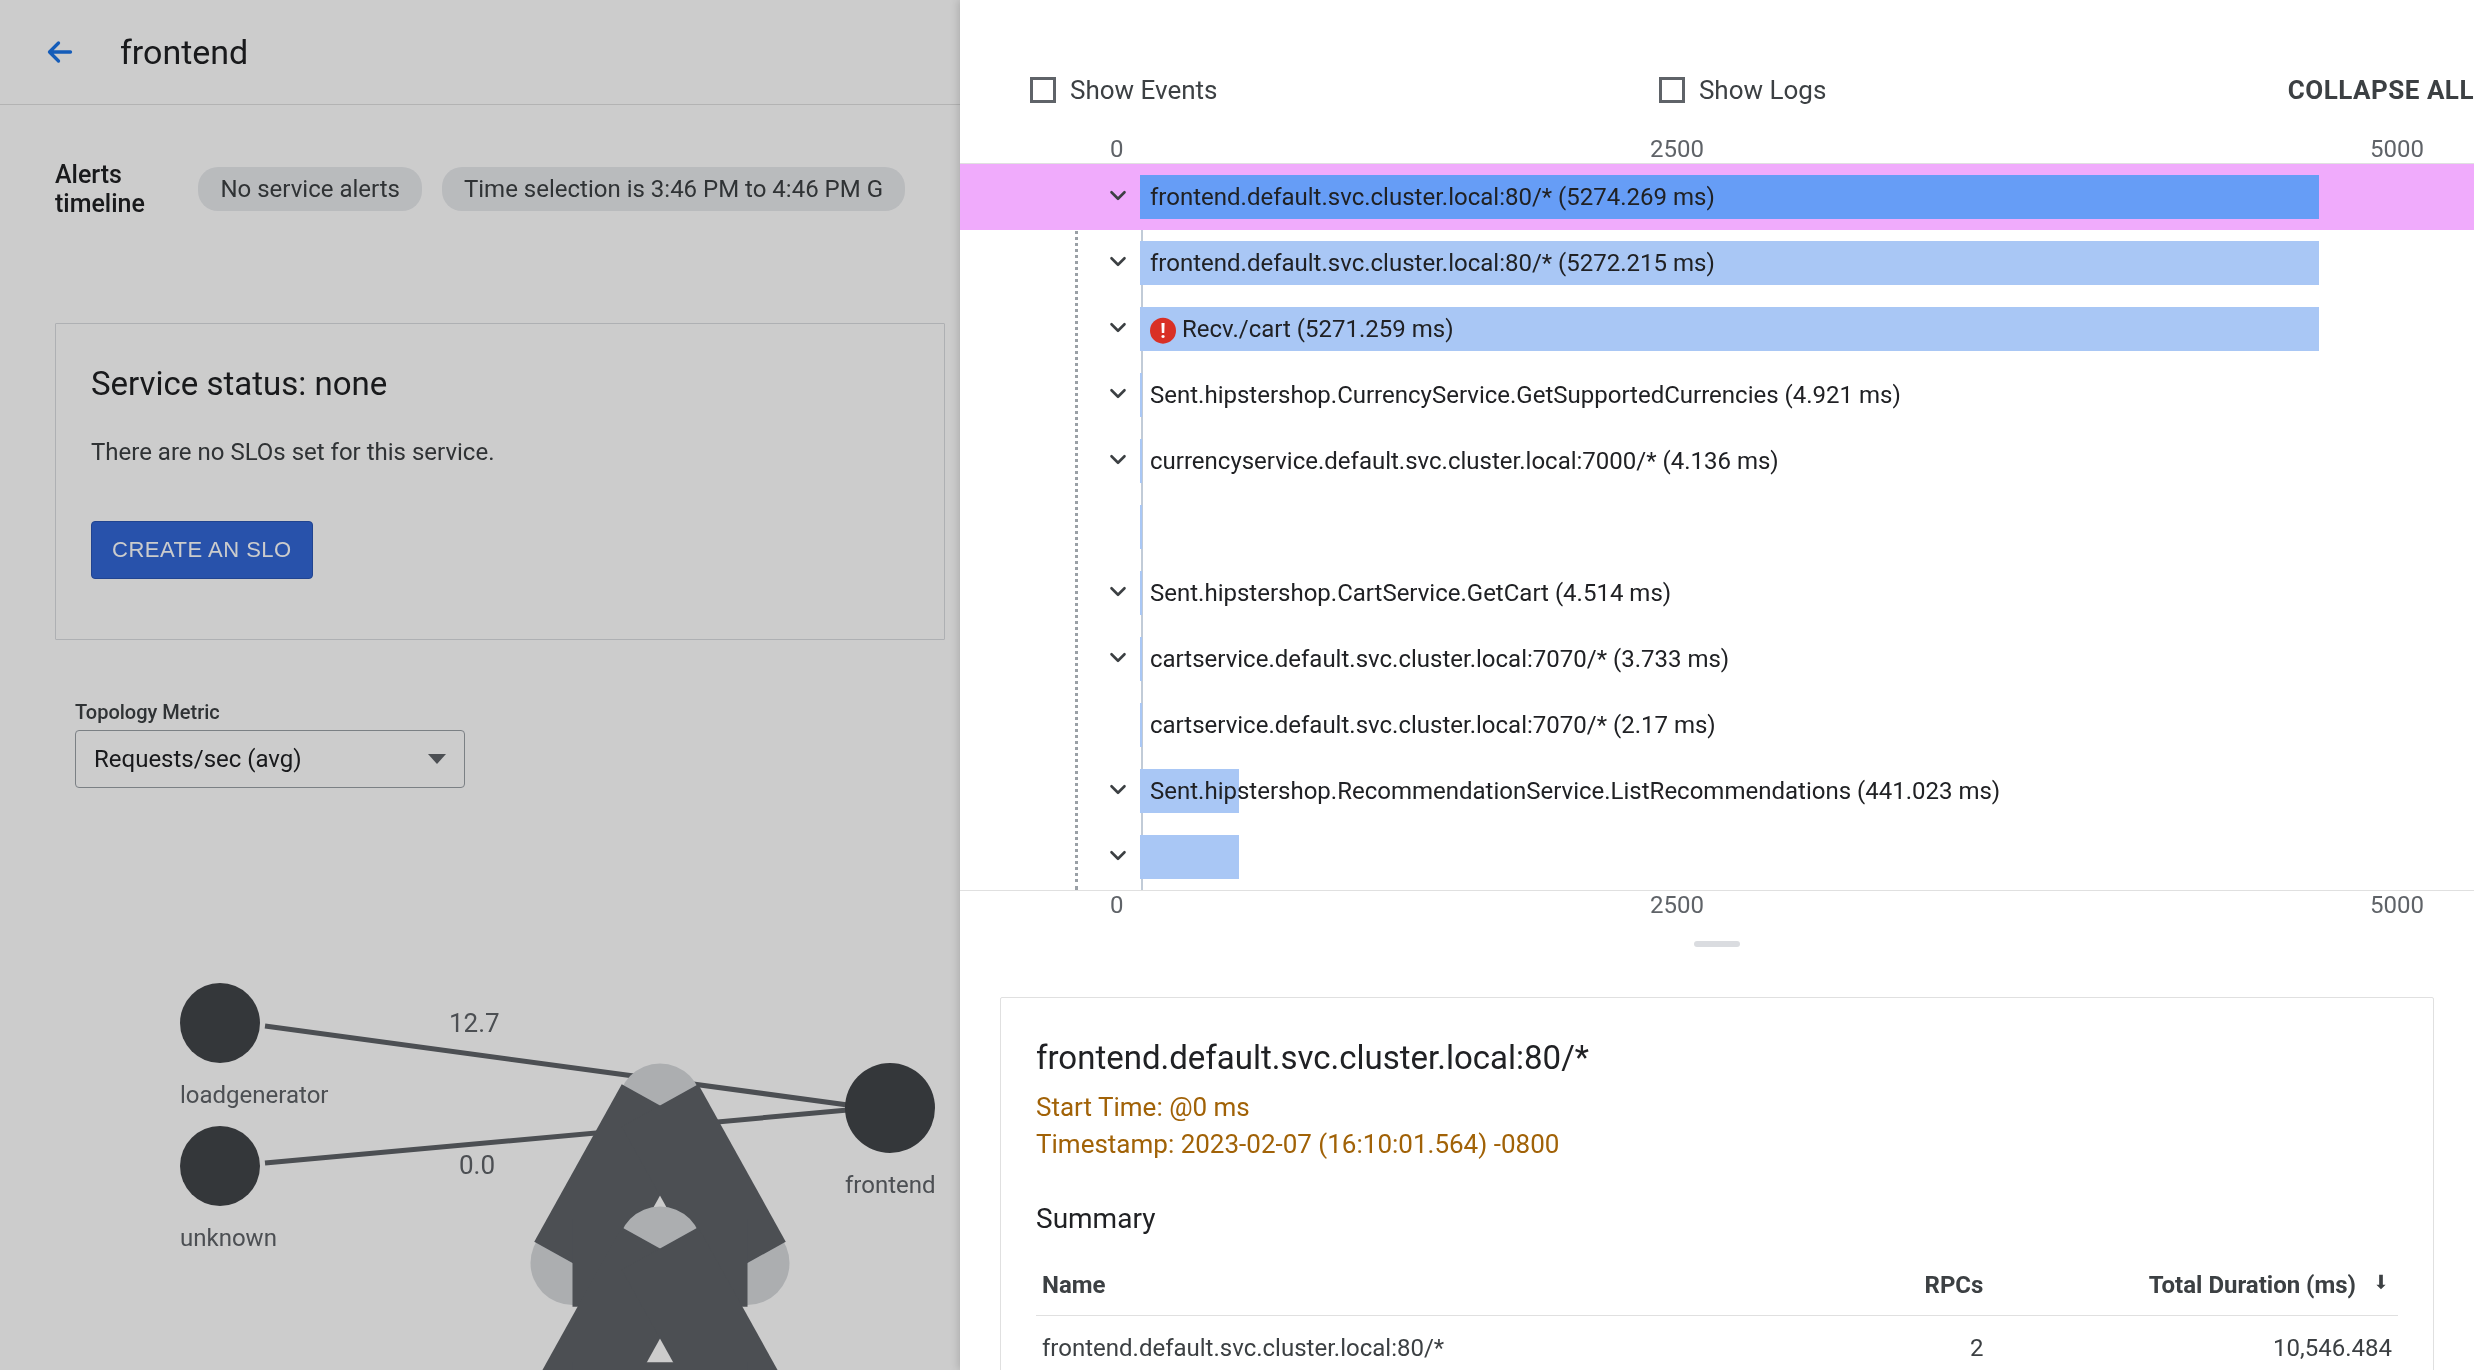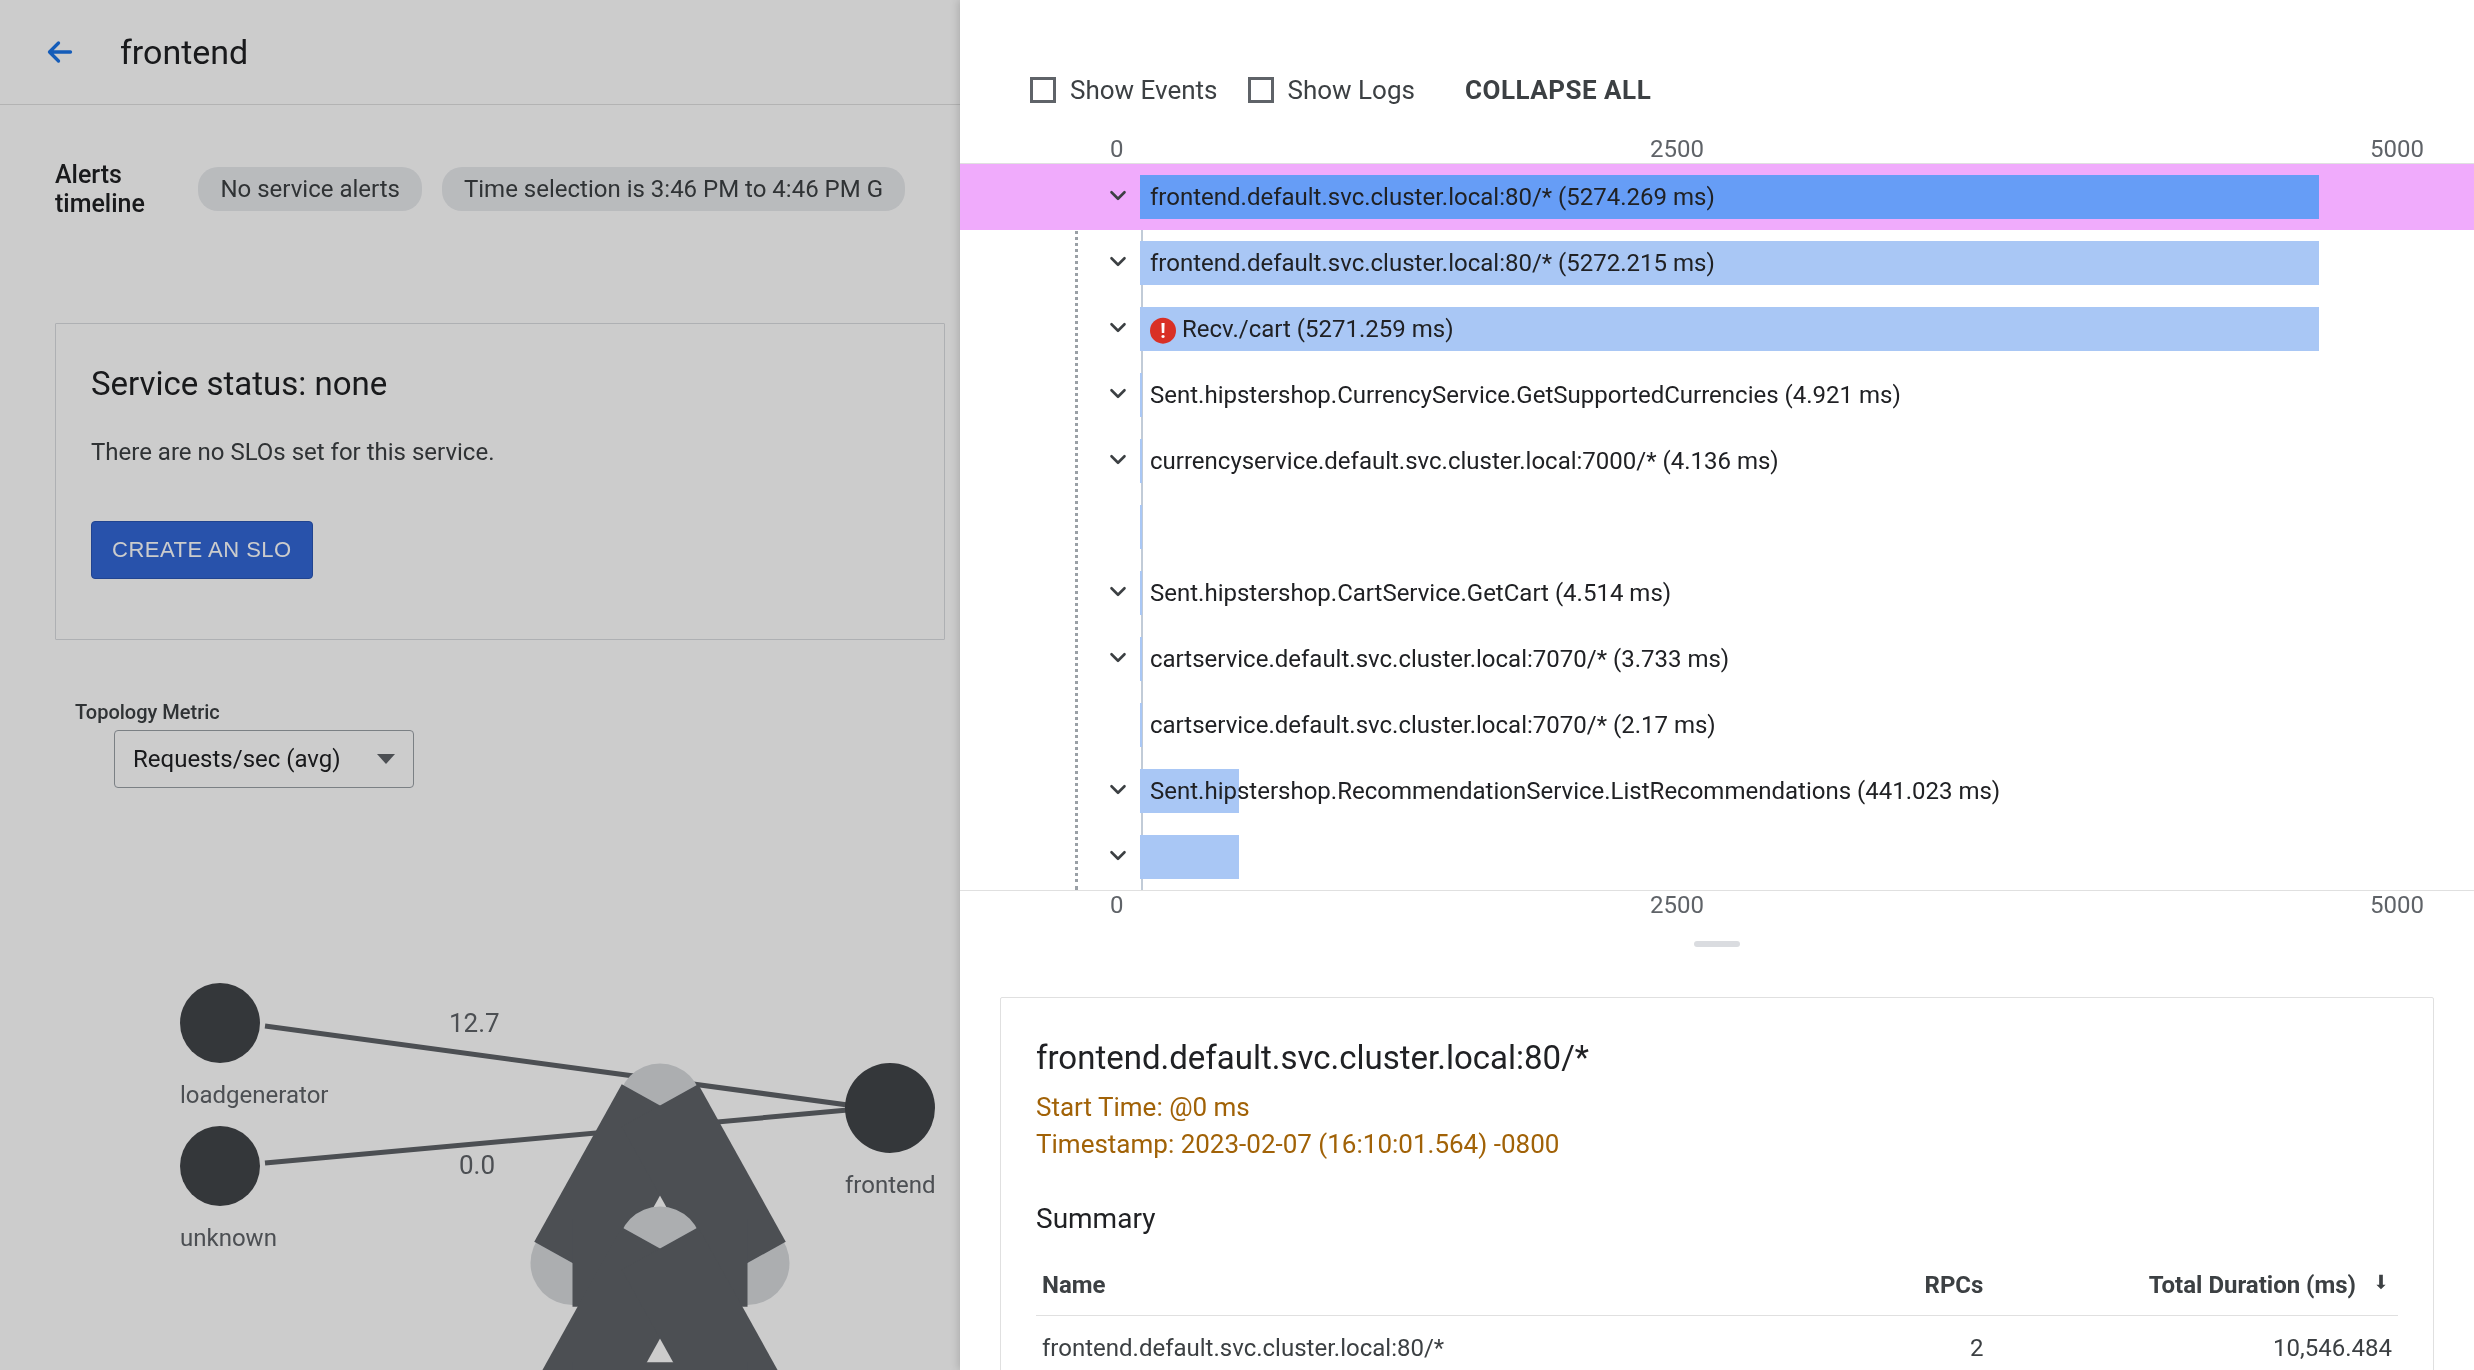--- a/index.html
+++ b/index.html
@@ -104,29 +104,28 @@
   }
   .topology-metric .tm-label {
     font-size: 20px;
     color: #3c4043;
     margin-bottom: 6px;
     font-weight: 500;
   }
   .tm-select {
     border: 1px solid #9aa0a6;
     border-radius: 4px;
-    width: 300px;
+    width: 390px;
     padding: 14px 18px;
     font-size: 24px;
     color: #202124;
     display: flex;
     justify-content: space-between;
     align-items: center;
     cursor: pointer;
-    margin-left: 39px;
   }
   .tm-select .caret {
     border-left: 9px solid transparent;
     border-right: 9px solid transparent;
     border-top: 10px solid #5f6368;
   }
 
   .topology {
     position: relative;
     margin-top: 190px;
@@ -184,20 +183,21 @@
     overflow-x: hidden;
   }
 
   .trace-controls {
     display: flex;
     align-items: center;
     gap: 30px;
     padding: 30px 0 30px 70px;
     font-size: 26px;
     color: #3c4043;
+    justify-content: space-between;
   }
   .trace-controls .cb {
     width: 26px; height: 26px;
     border: 3px solid #5f6368;
     display: inline-block;
     margin-right: 14px;
     vertical-align: middle;
     position: relative;
     top: -2px;
     cursor: pointer;

